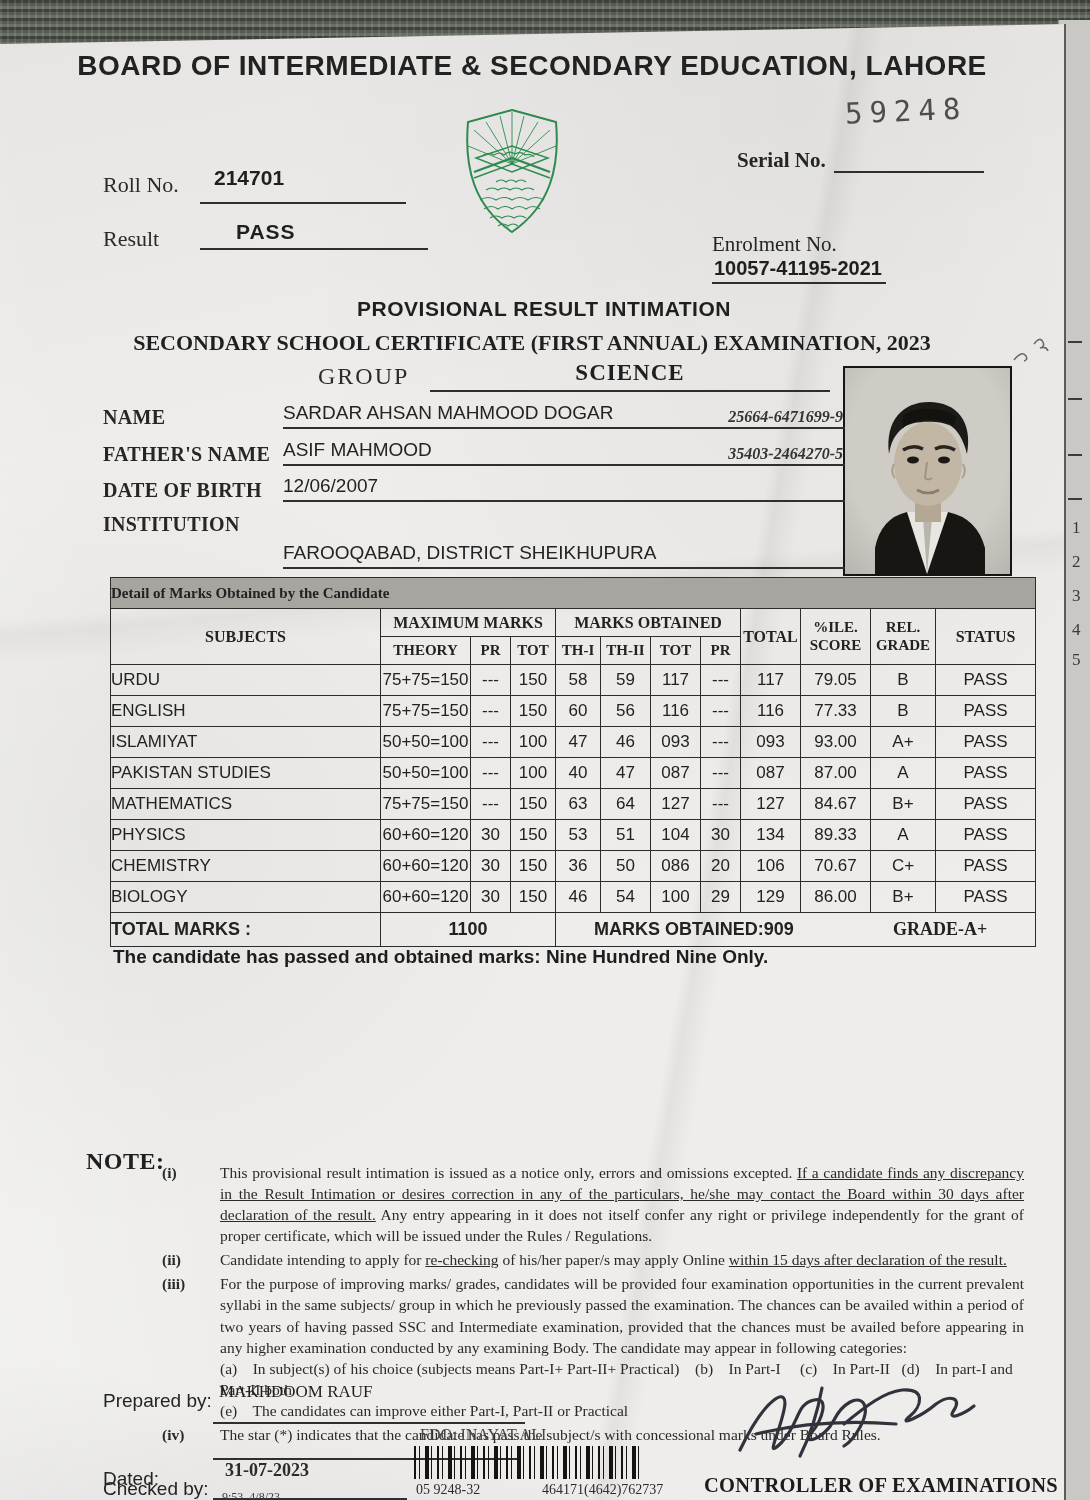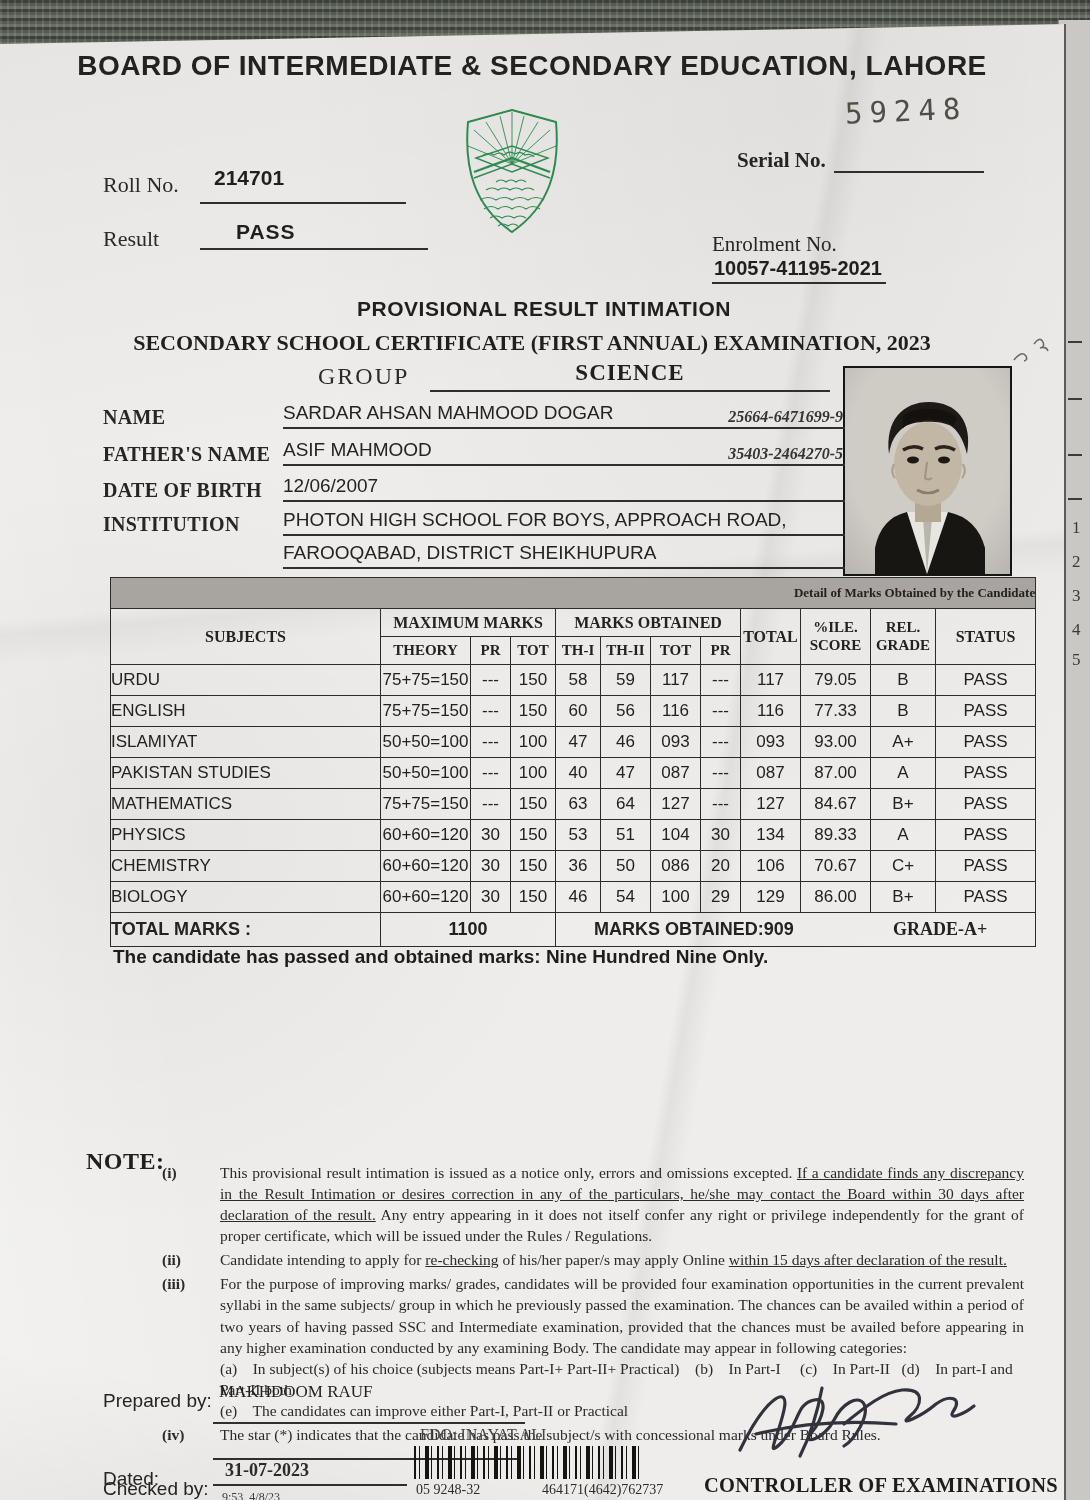--- a/index.html
+++ b/index.html
@@ -56,21 +56,21 @@
   .group-value{left:430px;top:360px;width:400px;text-align:center;font-family:"Liberation Serif",serif;
     font-size:23px;font-weight:bold;letter-spacing:1px;border-bottom:2px solid #2e2e2e;padding-bottom:4px;}
   .field-label{left:103px;font-family:"Liberation Serif",serif;font-weight:bold;font-size:20px;color:#262626;letter-spacing:.3px;}
   .field-value{left:283px;width:562px;border-bottom:2px solid #2f2f2f;padding-bottom:3px;font-size:19px;color:#232323;}
   .cnic{position:absolute;right:2px;bottom:1px;font-family:"Liberation Serif",serif;font-style:italic;
     font-weight:bold;font-size:16px;color:#333;}
   .photo-frame{left:843px;top:366px;width:165px;height:206px;border:2px solid #151515;background:#cfccc6;overflow:hidden;}
   
   table.marks{left:110px;top:577px;width:925px;border-collapse:collapse;table-layout:fixed;position:absolute;}
   table.marks td, table.marks th{border:1.6px solid #2c2c2c;padding:0;color:#222;}
-  .band{background:#a8a5a1;font-family:"Liberation Serif",serif;font-weight:bold;font-size:13px;height:30px;text-align:right;}
+  .band{background:#a8a5a1;font-family:"Liberation Serif",serif;font-weight:bold;font-size:15px;height:30px;text-align:left;}
   th.h{font-family:"Liberation Serif",serif;font-size:16px;font-weight:bold;height:27px;text-align:center;}
   th.h2l{font-size:15px;line-height:1.15;}
   td.c{font-size:17px;text-align:center;height:30px;}
   td.subj{font-size:17px;text-align:left;padding-left:8px;}
   tr.trow td{height:33px;font-weight:bold;font-size:18px;}
   td.tlabel{padding-left:8px;text-align:left;}
   td.tmax{text-align:center;}
   .tmerged{display:flex;justify-content:space-between;align-items:center;padding:0 48px 0 38px;}
   .tmerged .gr{font-family:"Liberation Serif",serif;}
   .passed-line{left:113px;top:946px;font-size:19px;font-weight:bold;color:#1d1d1d;}
@@ -90,21 +90,21 @@
     font-family:"Liberation Serif",serif;font-size:17px;}
   .check-label{left:103px;top:1430px;margin-top:48px;}
   .check-line{left:213px;top:1436px;width:306px;height:22px;border-bottom:2px solid #2f2f2f;}
   .fdo-label{left:420px;top:1426px;font-family:"Liberation Serif",serif;font-size:16px;color:#46443f;}
   .barcode{left:414px;top:1446px;width:228px;height:33px;
     background:repeating-linear-gradient(90deg,#17140f 0 2px,rgba(0,0,0,0) 2px 5px,#17140f 5px 6px,
       rgba(0,0,0,0) 6px 11px,#17140f 11px 15px,rgba(0,0,0,0) 15px 17px,#17140f 17px 18px,rgba(0,0,0,0) 18px 23px);}
   .bc-num1{left:416px;top:1482px;font-family:"Liberation Serif",serif;font-size:14px;color:#2b2b2b;}
   .bc-num2{left:542px;top:1482px;font-family:"Liberation Serif",serif;font-size:14px;color:#2b2b2b;}
   .dated-label{left:103px;top:1468px;}
-  .dated-value{left:213px;top:1460px;width:182px;border-bottom:2px solid #2f2f2f;padding:0 0 3px 12px;
+  .dated-value{left:213px;top:1460px;width:182px;border-bottom:2px solid #2f2f2f;padding:0 0 17px 12px;
     font-family:"Liberation Serif",serif;font-size:18px;font-weight:bold;color:#2b2b2b;}
   .dated-small{left:222px;top:1490px;font-family:"Liberation Serif",serif;font-size:12px;color:#3c3c3c;white-space:pre-wrap;}
   .signature{left:726px;top:1376px;}
   .controller{left:688px;top:1474px;width:370px;text-align:center;font-family:"Liberation Serif",serif;
     font-weight:bold;font-size:20.5px;letter-spacing:.3px;color:#1c1c1c;margin-left:8px;}
   .pen-mark{left:1010px;top:334px;}
 </style>
 </head>
 <body>
 
@@ -203,21 +203,20 @@
     <span class="cnic">25664-6471699-9</span>
   </div>
   <div class="abs field-label" style="top:443px">FATHER'S NAME</div>
   <div class="abs field-value" style="top:439px">
     <span>ASIF MAHMOOD</span>
     <span class="cnic">35403-2464270-5</span>
   </div>
   <div class="abs field-label" style="top:479px">DATE OF BIRTH</div>
   <div class="abs field-value" style="top:475px">12/06/2007</div>
   <div class="abs field-label" style="top:513px">INSTITUTION</div>
-  <div class="abs field-value" style="top:509px">PHOTON HIGH SCHOOL FOR BOYS, APPROACH ROAD,</div>
   <div class="abs field-value" style="top:542px">FAROOQABAD, DISTRICT SHEIKHUPURA</div>
 
   <table class="marks">
     <colgroup>
       <col style="width:270px">
         <col style="width:90px">
         <col style="width:40px">
         <col style="width:45px">
       <col style="width:45px">
         <col style="width:50px">

